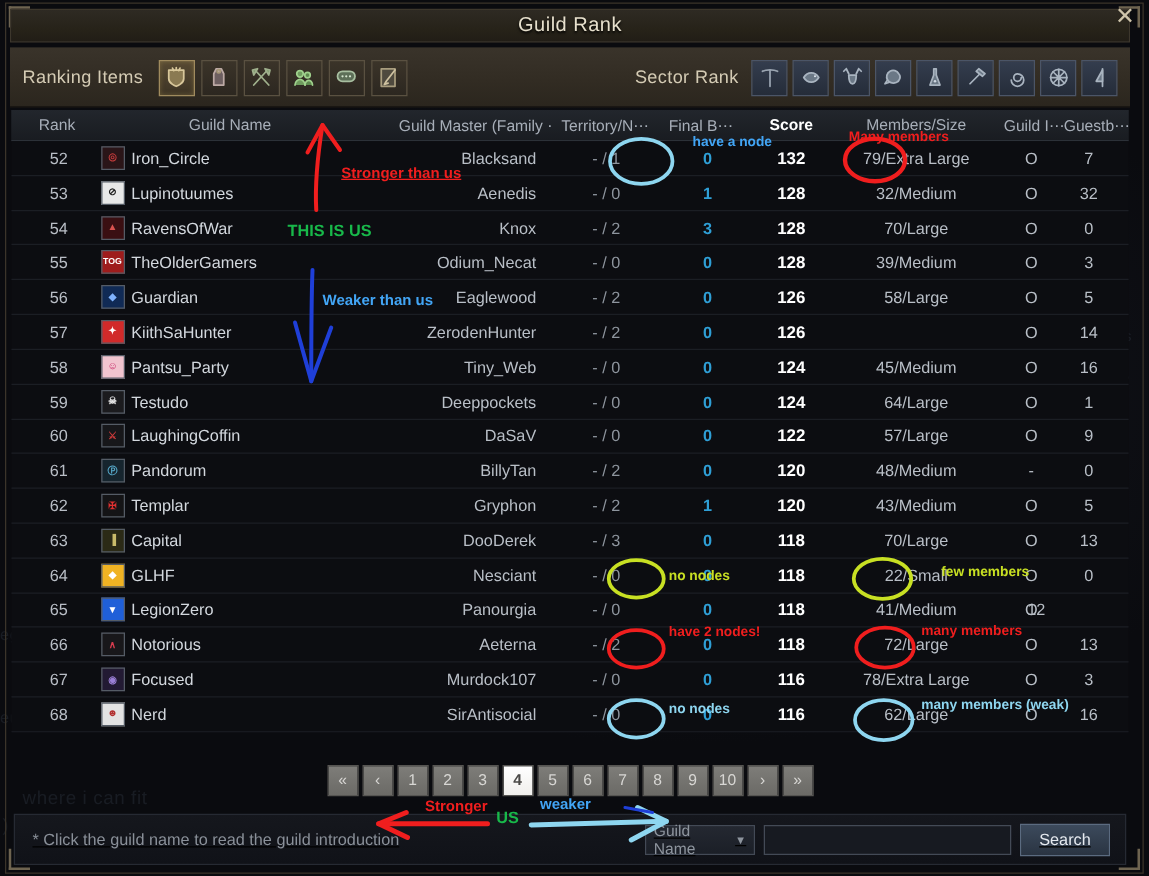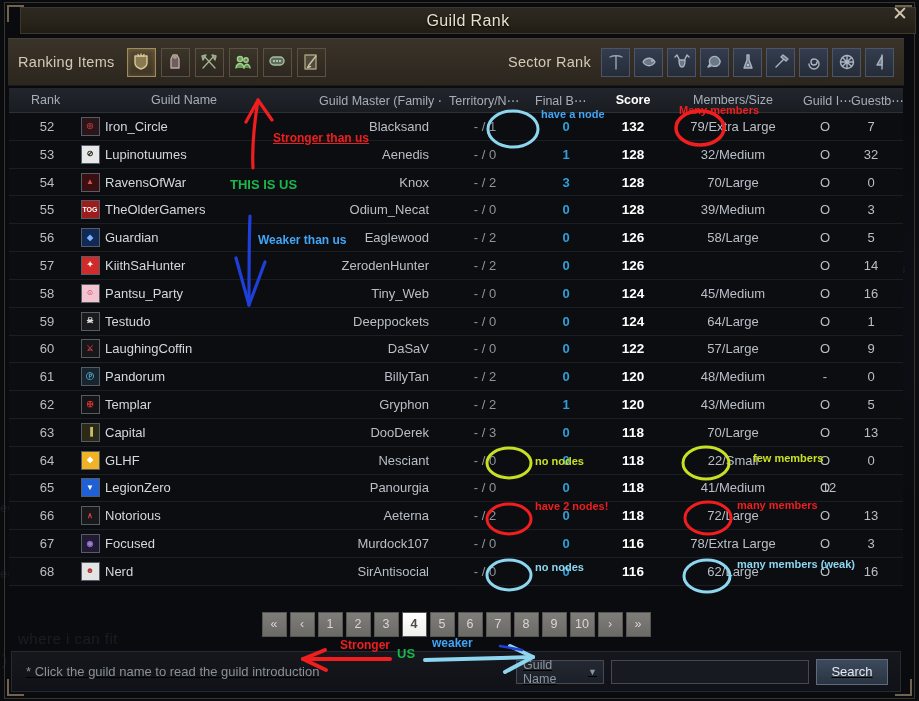--- a/index.html
+++ b/index.html
@@ -41,21 +41,21 @@
     position: absolute; width: 17px; height: 17px;
     border-color: #6e6450;
   }
   .corner.tl { left: 2px; top: 2px; border-left: 2px solid #6e6450; border-top: 2px solid #6e6450; }
   .corner.tr { right: 2px; top: 2px; border-right: 2px solid #6e6450; border-top: 2px solid #6e6450; }
   .corner.bl { left: 2px; bottom: 2px; border-left: 2px solid #6e6450; border-bottom: 2px solid #6e6450; }
   .corner.br { right: 2px; bottom: 2px; border-right: 2px solid #6e6450; border-bottom: 2px solid #6e6450; }
 
   
   .titlebar {
-    position: absolute; left: 20px; top: 7px; width: 896px; height: 27px;
+    position: absolute; left: 8px; top: 7px; width: 896px; height: 27px;
     background: linear-gradient(180deg, #2e2a23 0%, #272319 60%, #211d16 100%);
     border: 1px solid #3d372c;
     display: flex; align-items: center; justify-content: center;
   }
   .title {
     color: #e7e0cd; font-size: 16px; letter-spacing: .4px;
     text-shadow: 0 1px 2px #000;
   }
   .close-btn {
     position: absolute; right: 9px; top: 4px;
@@ -626,21 +626,21 @@
       <path d="M390 659 L303 659" fill="none" stroke="#f01e1e" stroke-width="4" stroke-linecap="round"></path>
       <path d="M303 659 L325 650 M303 659 L326 670" fill="none" stroke="#f01e1e" stroke-width="4" stroke-linecap="round"></path>
       <path d="M425 660 L533 657" fill="none" stroke="#8ed6f0" stroke-width="4" stroke-linecap="round"></path>
       <path d="M533 657 L510 646 M533 657 L505 672" fill="none" stroke="#8ed6f0" stroke-width="4" stroke-linecap="round"></path>
       <path d="M522 650 L500 646" fill="none" stroke="#1f3fd8" stroke-width="2.5" stroke-linecap="round"></path>
     </svg>
   <div id="anno-layer">
       <div class="anno" style="left: 273px; top: 131px; color: rgb(240, 30, 30); font-size: 12px; text-decoration: underline;">Stronger than us</div>
       <div class="anno" style="left: 230px; top: 177px; color: rgb(24, 184, 74); font-size: 13px;">THIS IS US</div>
       <div class="anno" style="left: 258px; top: 233px; color: rgb(66, 165, 245); font-size: 12px;">Weaker than us</div>
-      <div class="anno" style="left: 541px; top: 108px; color: rgb(66, 165, 245); font-size: 11px;">have a node</div>
+      <div class="anno" style="left: 554px; top: 108px; color: rgb(66, 165, 245); font-size: 11px;">have a node</div>
       <div class="anno" style="left: 679px; top: 104px; color: rgb(240, 30, 30); font-size: 11px;">Many members</div>
       <div class="anno" style="left: 535px; top: 455px; color: rgb(200, 224, 35); font-size: 11px;">no nodes</div>
       <div class="anno" style="left: 753px; top: 452px; color: rgb(200, 224, 35); font-size: 11px;">few members</div>
       <div class="anno" style="left: 535px; top: 500px; color: rgb(240, 30, 30); font-size: 11px;">have 2 nodes!</div>
       <div class="anno" style="left: 737px; top: 499px; color: rgb(240, 30, 30); font-size: 11px;">many members</div>
       <div class="anno" style="left: 535px; top: 561px; color: rgb(142, 214, 240); font-size: 11px;">no nodes</div>
       <div class="anno" style="left: 737px; top: 558px; color: rgb(142, 214, 240); font-size: 11px;">many members (weak)</div>
       <div class="anno" style="left: 340px; top: 638px; color: rgb(240, 30, 30); font-size: 12px;">Stronger</div>
       <div class="anno" style="left: 397px; top: 646px; color: rgb(24, 184, 74); font-size: 13px;">US</div>
       <div class="anno" style="left: 432px; top: 636px; color: rgb(66, 165, 245); font-size: 12px;">weaker</div>

